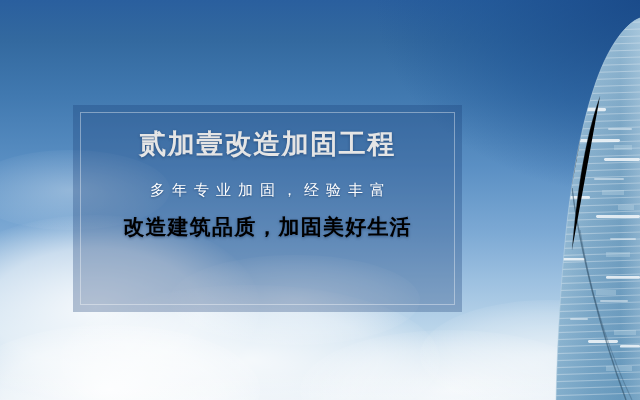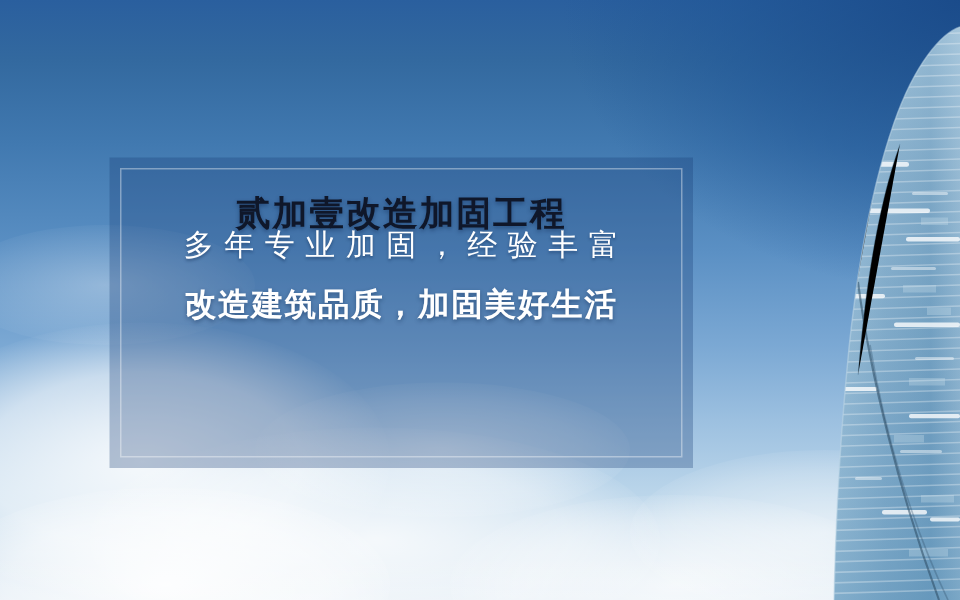--- a/index.html
+++ b/index.html
@@ -102,41 +102,42 @@
     inset: 0;
     display: flex;
     flex-direction: column;
     align-items: center;
     justify-content: flex-start;
     padding-top: 26px;
     box-sizing: border-box;
   }
 
   .headline {
-    color: #0f172a;
-    font-size: 23px;
+    color: #e5e5e5;
+    font-size: 27px;
     font-weight: bold;
     letter-spacing: 1.5px;
     line-height: 1;
     text-shadow: 0 1px 3px rgba(10,35,75,0.45);
     white-space: nowrap;
   }
   .subline {
+    margin-top: 24px;
     color: #ffffff;
-    font-size: 20px;
+    font-size: 15px;
     font-weight: normal;
     letter-spacing: 7px;
     text-indent: 7px;
     line-height: 1;
     text-shadow: 0 1px 2px rgba(10,35,75,0.45);
     white-space: nowrap;
   }
   .tagline {
     margin-top: 19px;
-    color: #ffffff;
+    color: #000000;
     font-size: 21px;
     font-weight: bold;
     letter-spacing: 1.2px;
     line-height: 1;
     text-shadow: 0 1px 3px rgba(10,35,75,0.45);
     white-space: nowrap;
   }
   .engline {
     margin-top: 11px;
     color: rgba(255,255,255,0.92);

